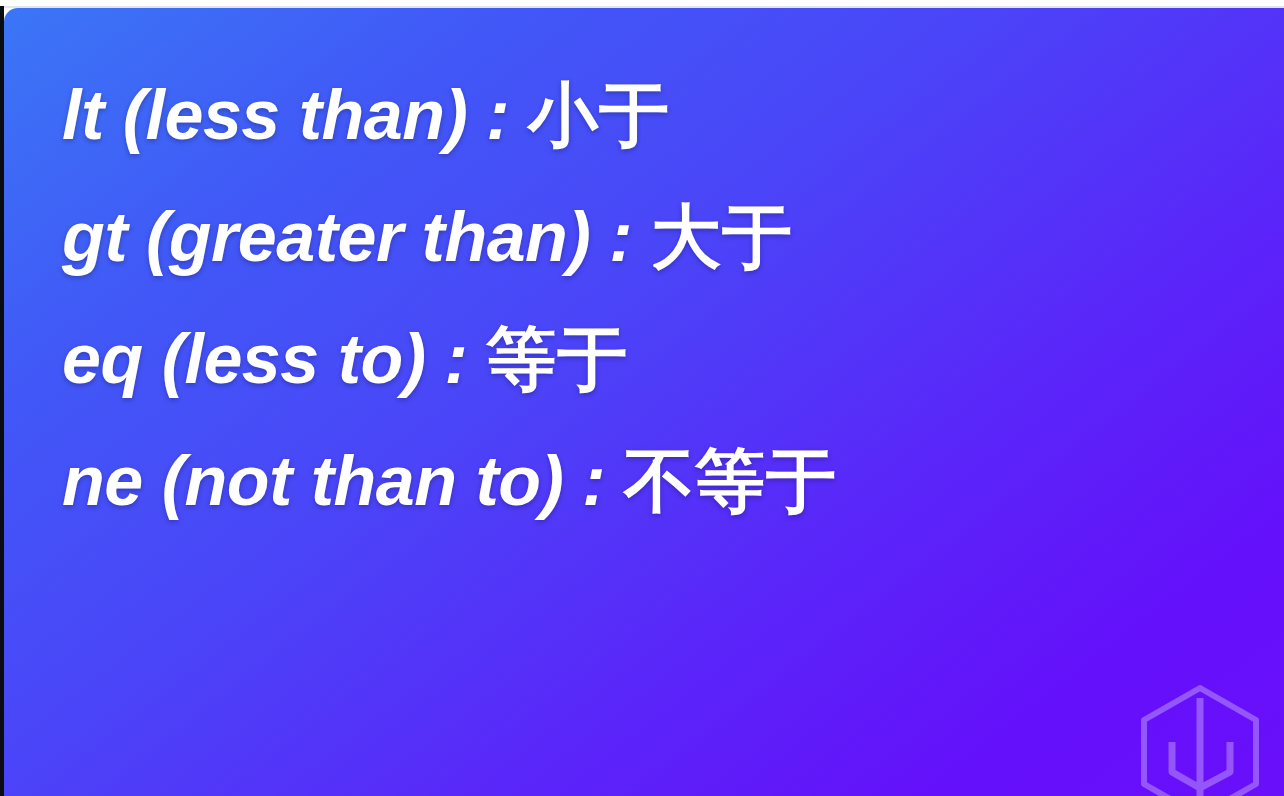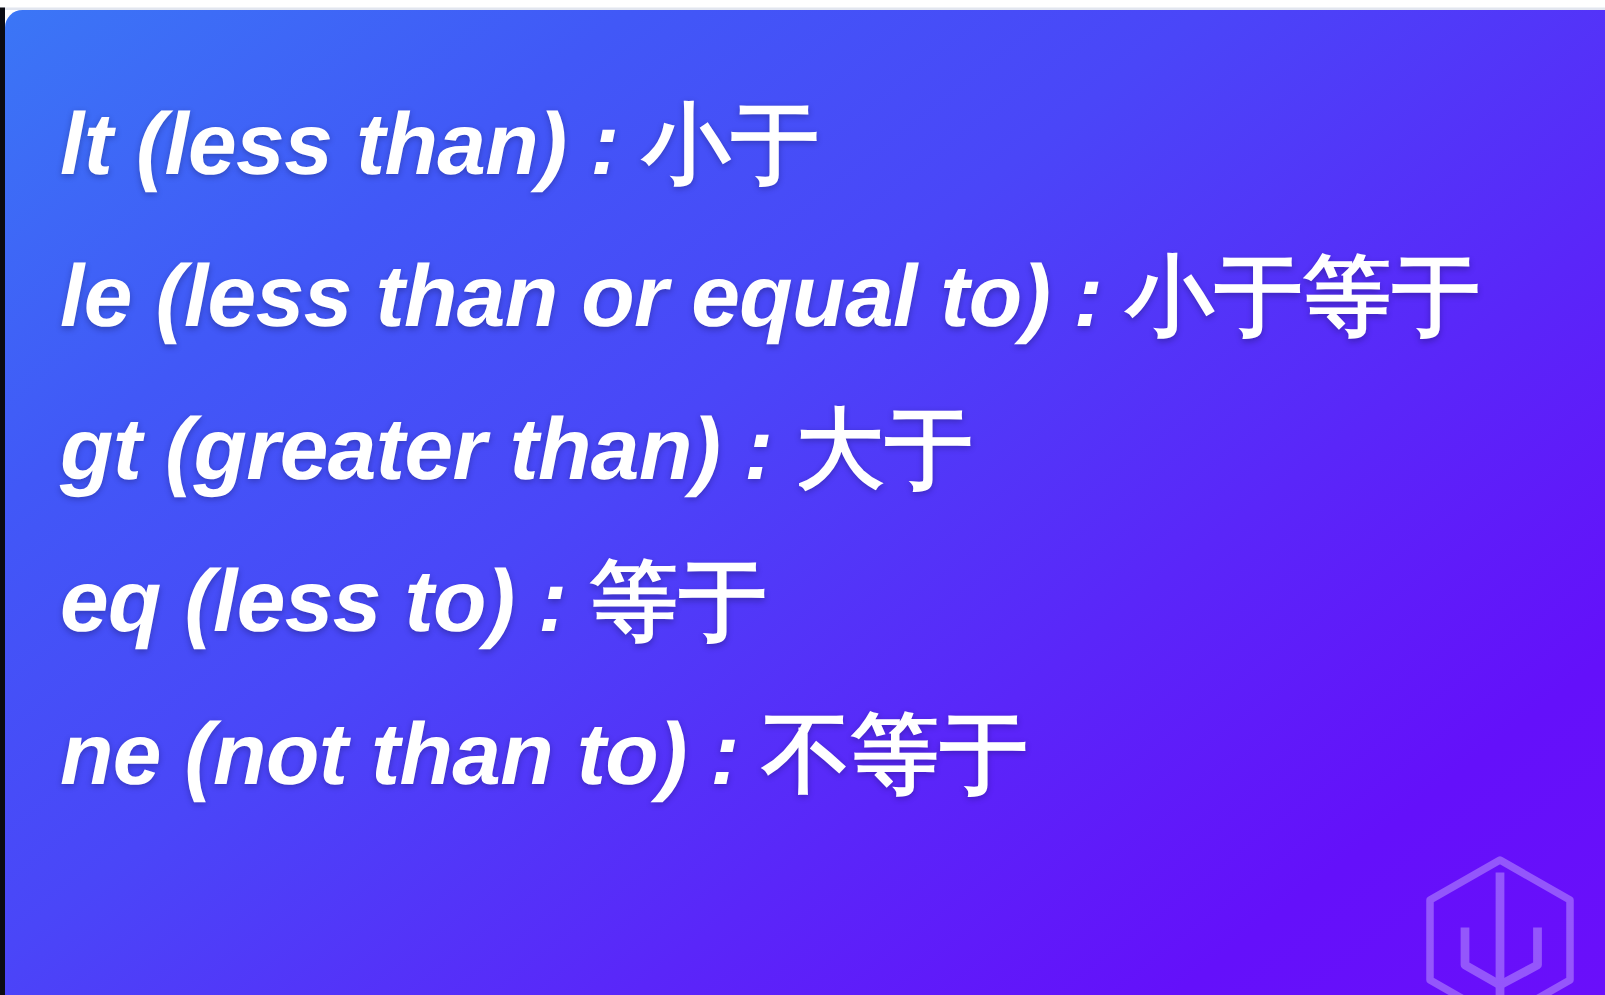--- a/index.html
+++ b/index.html
@@ -62,21 +62,21 @@
     left: 0;
     top: 6px;
     width: 4px;
     height: 790px;
     background: #0b0b12;
   }
 
   
   #text-block {
     position: absolute;
-    left: 44px;
+    left: 58px;
     top: 46px;
     width: 1200px;
   }
 
   .op-line {
     display: block;
     color: #ffffff;
     font-size: 70px;
     font-weight: bold;
     font-style: italic;
@@ -111,24 +111,20 @@
 
   <div id="slide-panel">
 
     <div id="text-block">
 
       <div class="op-line">
         <span>lt (less than) :</span>
         <span class="cjk">小于</span>
       </div>
 
-      <div class="op-line">
-        <span>le (less than or equal to) :</span>
-        <span class="cjk">小于等于</span>
-      </div>
 
       <div class="op-line">
         <span>gt (greater than) :</span>
         <span class="cjk">大于</span>
       </div>
 
 
       <div class="op-line">
         <span>eq (less to) :</span>
         <span class="cjk">等于</span>

